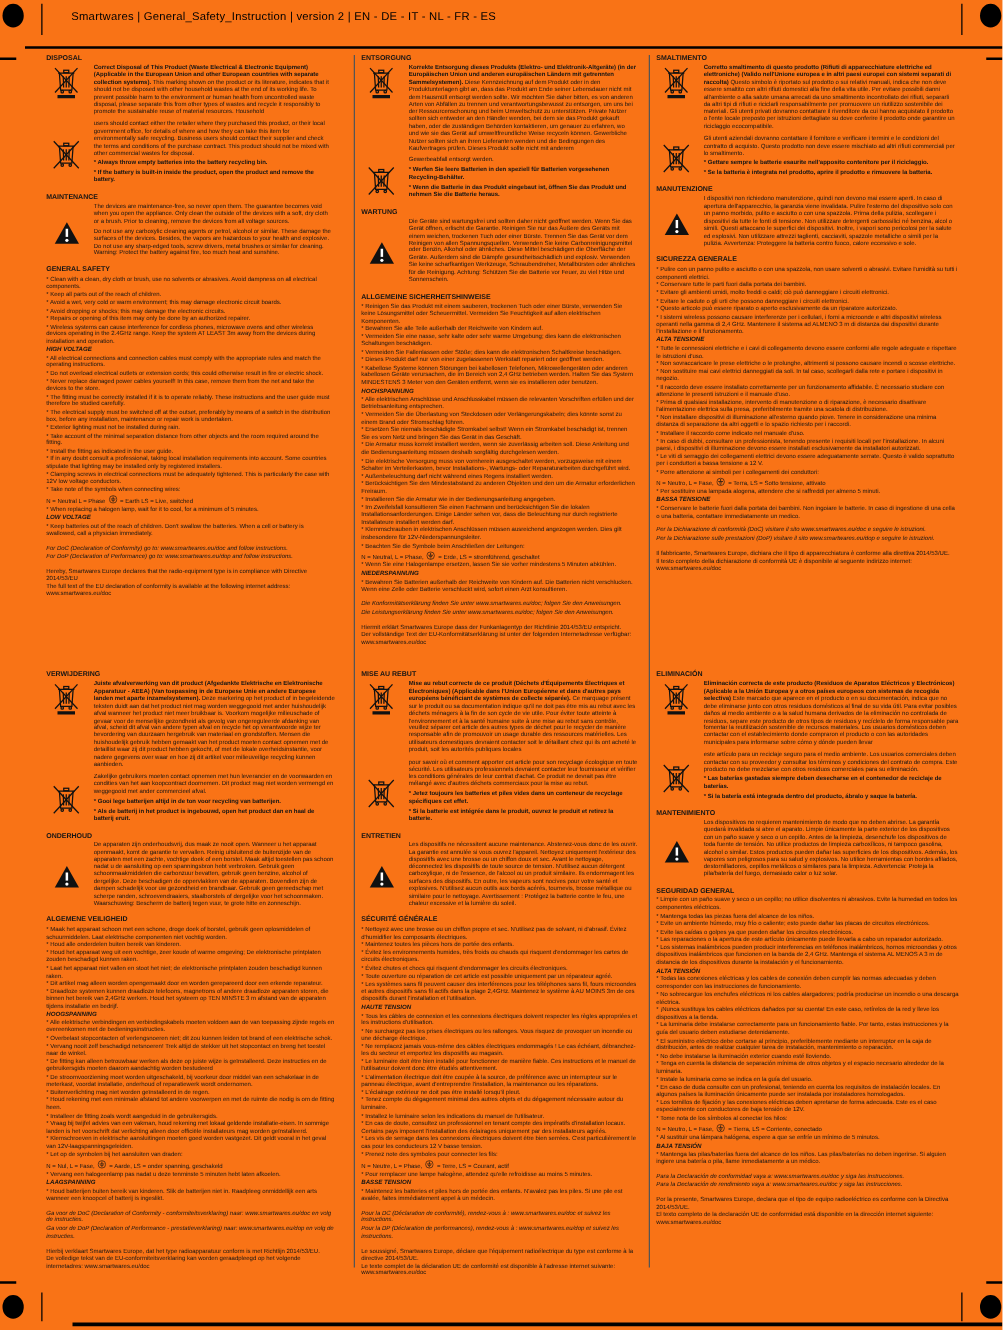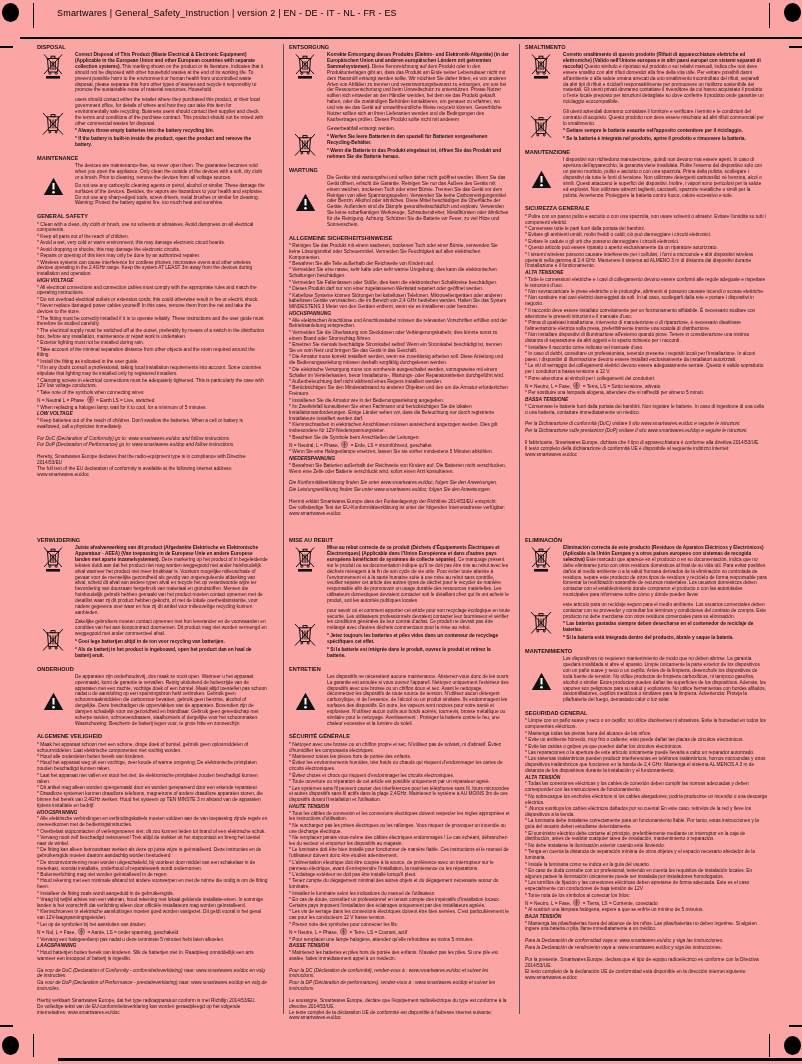--- a/index.html
+++ b/index.html
@@ -1,16 +1,16 @@
 <!DOCTYPE html>
 <html><head>
 <meta charset="utf-8">
 <style>
   html,body{margin:0;padding:0;background:#fff;}
-  .page{position:relative;width:802px;height:1064px;background:#fca5a5;overflow:hidden;
+  .page{position:relative;width:802px;height:1064px;background:#f97316;overflow:hidden;
         font-family:"Liberation Sans",sans-serif;color:#151515;}
   
   .regmark{position:absolute;width:17px;height:19px;background:#000;border-radius:50%;}
   .rm-tl{left:2px;top:3px;} .rm-tr{left:784px;top:3px;}
   .rm-bl{left:2px;top:1036px;} .rm-br{left:784px;top:1036px;}
   .htick{position:absolute;height:2px;background:#000;width:13px;}
   .ht-lt{left:0;top:46px;} .ht-rt{left:789px;top:46px;}
   .ht-lb{left:0;top:1025px;} .ht-rb{left:789px;top:1025px;}
   .vtick{position:absolute;width:1px;background:#000;}
   .vt-lt{left:33px;top:3px;height:25px;} .vt-rt{left:769px;top:3px;height:25px;}

